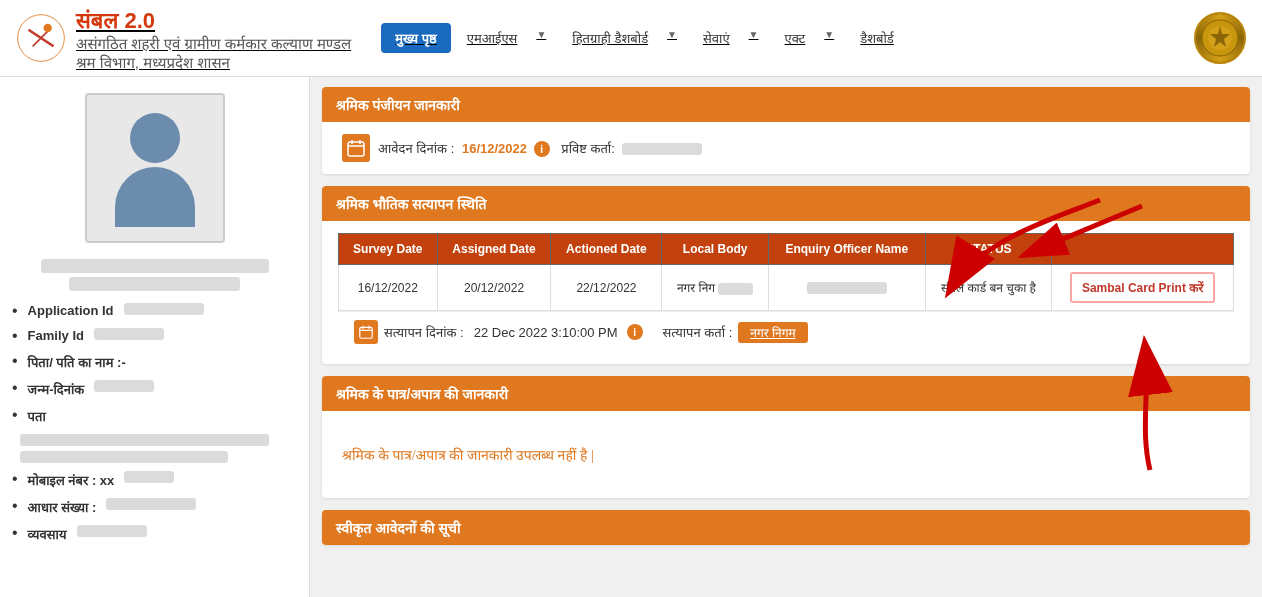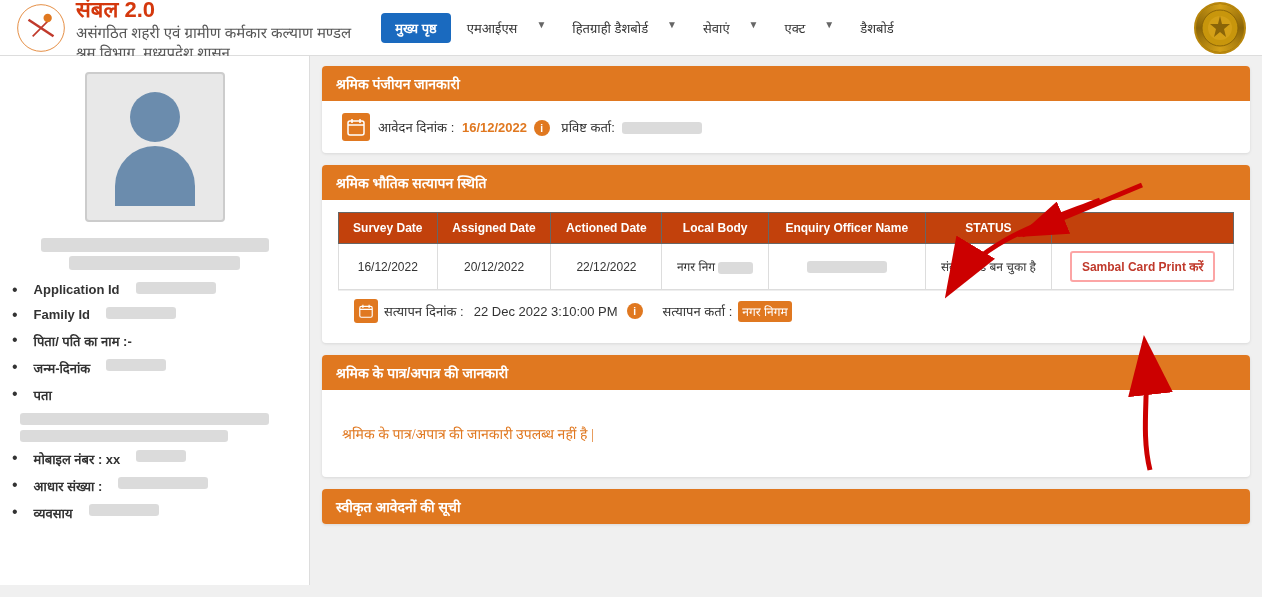--- a/index.html
+++ b/index.html
@@ -1,19 +1,19 @@
 <!DOCTYPE html>
 <html><head>
   <meta charset="utf-8">
   <style>
     * { margin: 0; padding: 0; box-sizing: border-box; }
     body { font-family: Arial, sans-serif; background: #f0f0f0; width: 1262px; min-height: 597px; overflow-x: hidden; font-size: 13px; }
 
     
-    .header { background: #fff; display: flex; align-items: center; padding: 6px 16px; border-bottom: 1px solid #ddd; height: 56px; }
+    .header { background: #fff; display: flex; align-items: center; padding: 6px 16px; border-bottom: 1px solid #ddd; height: 77px; text-decoration: underline; }
     .logo-area { display: flex; align-items: center; gap: 10px; margin-right: 30px; }
     .logo-icon { width: 50px; height: 50px; }
     .logo-text-block { display: flex; flex-direction: column; }
     .logo-title { font-size: 22px; font-weight: bold; color: #d4380d; font-family: 'Arial', sans-serif; }
     .logo-subtitle { font-size: 15px; color: #555; line-height: 1.3; }
     .nav { display: flex; align-items: center; gap: 6px; flex: 1; }
     .nav-btn-main { background: #1a6abf; color: #fff; border: none; padding: 6px 14px; border-radius: 4px; cursor: pointer; font-size: 13px; font-weight: bold; }
     .nav-item { display: flex; align-items: flex-start; gap: 19px; padding: 6px 10px; color: #333; cursor: pointer; font-size: 13px; border-radius: 4px; }
     .nav-arrow { font-size: 10px; color: #666; }
     .nav-right { display: flex; align-items: center; gap: 10px; margin-left: auto; }
@@ -51,34 +51,34 @@
     
     .verification-body { padding: 12px 16px; }
     .table-wrap { overflow-x: auto; }
     table { width: 100%; border-collapse: collapse; }
     th { background: #c2410c; color: #fff; padding: 8px 10px; text-align: center; font-size: 12px; font-weight: 600; border: 1px solid #666; }
     td { padding: 7px 10px; text-align: center; border: 1px solid #ddd; font-size: 12px; color: #333; background: #fff; }
     tr:nth-child(even) td { background: #f9f9f9; }
     .sambal-btn { background: #fff; border: 2px solid #fca5a5; color: #c0392b; padding: 5px 10px; border-radius: 3px; cursor: pointer; font-size: 12px; font-weight: 600; white-space: nowrap; }
 
     .satyapan-row { display: flex; align-items: center; gap: 6px; padding: 8px 16px; font-size: 13px; color: #333; border-top: 1px solid #eee; }
-    .satyapan-person { background: #e07820; color: #fff; padding: 2px 4px; border-radius: 3px; font-size: 12px; }
+    .satyapan-person { background: #e07820; color: #fff; padding: 2px 12px; border-radius: 3px; font-size: 12px; text-decoration: underline; }
 
     
     .eligibility-body { padding: 34px 20px; font-family: Liberation Serif, serif; }
     .eligibility-msg { color: #e07820; font-size: 14px; }
 
     
     .arrow-container { position: relative; }
 
     
     .profile-name-area { text-align: center; margin-bottom: 12px; }
 
     .sidebar-info-list { list-style: none; padding: 0; }
-    .sidebar-info-list li { display: flex; align-items: flex-start; gap: 16px; margin-bottom: 9px; font-size: 13px; color: #333; }
+    .sidebar-info-list li { display: flex; align-items: flex-start; gap: 10px; margin-bottom: 9px; font-size: 13px; color: #333; }
     .sidebar-info-list li::before { content: "•"; font-size: 16px; line-height: 1; flex-shrink: 0; }
   </style>
 </head>
 <body>
 
 <div class="header">
   <div class="logo-area">
 
     <svg class="logo-icon" viewBox="0 0 60 60" xmlns="http://www.w3.org/2000/svg">
       <rect width="60" height="60" fill="#fff"></rect>

